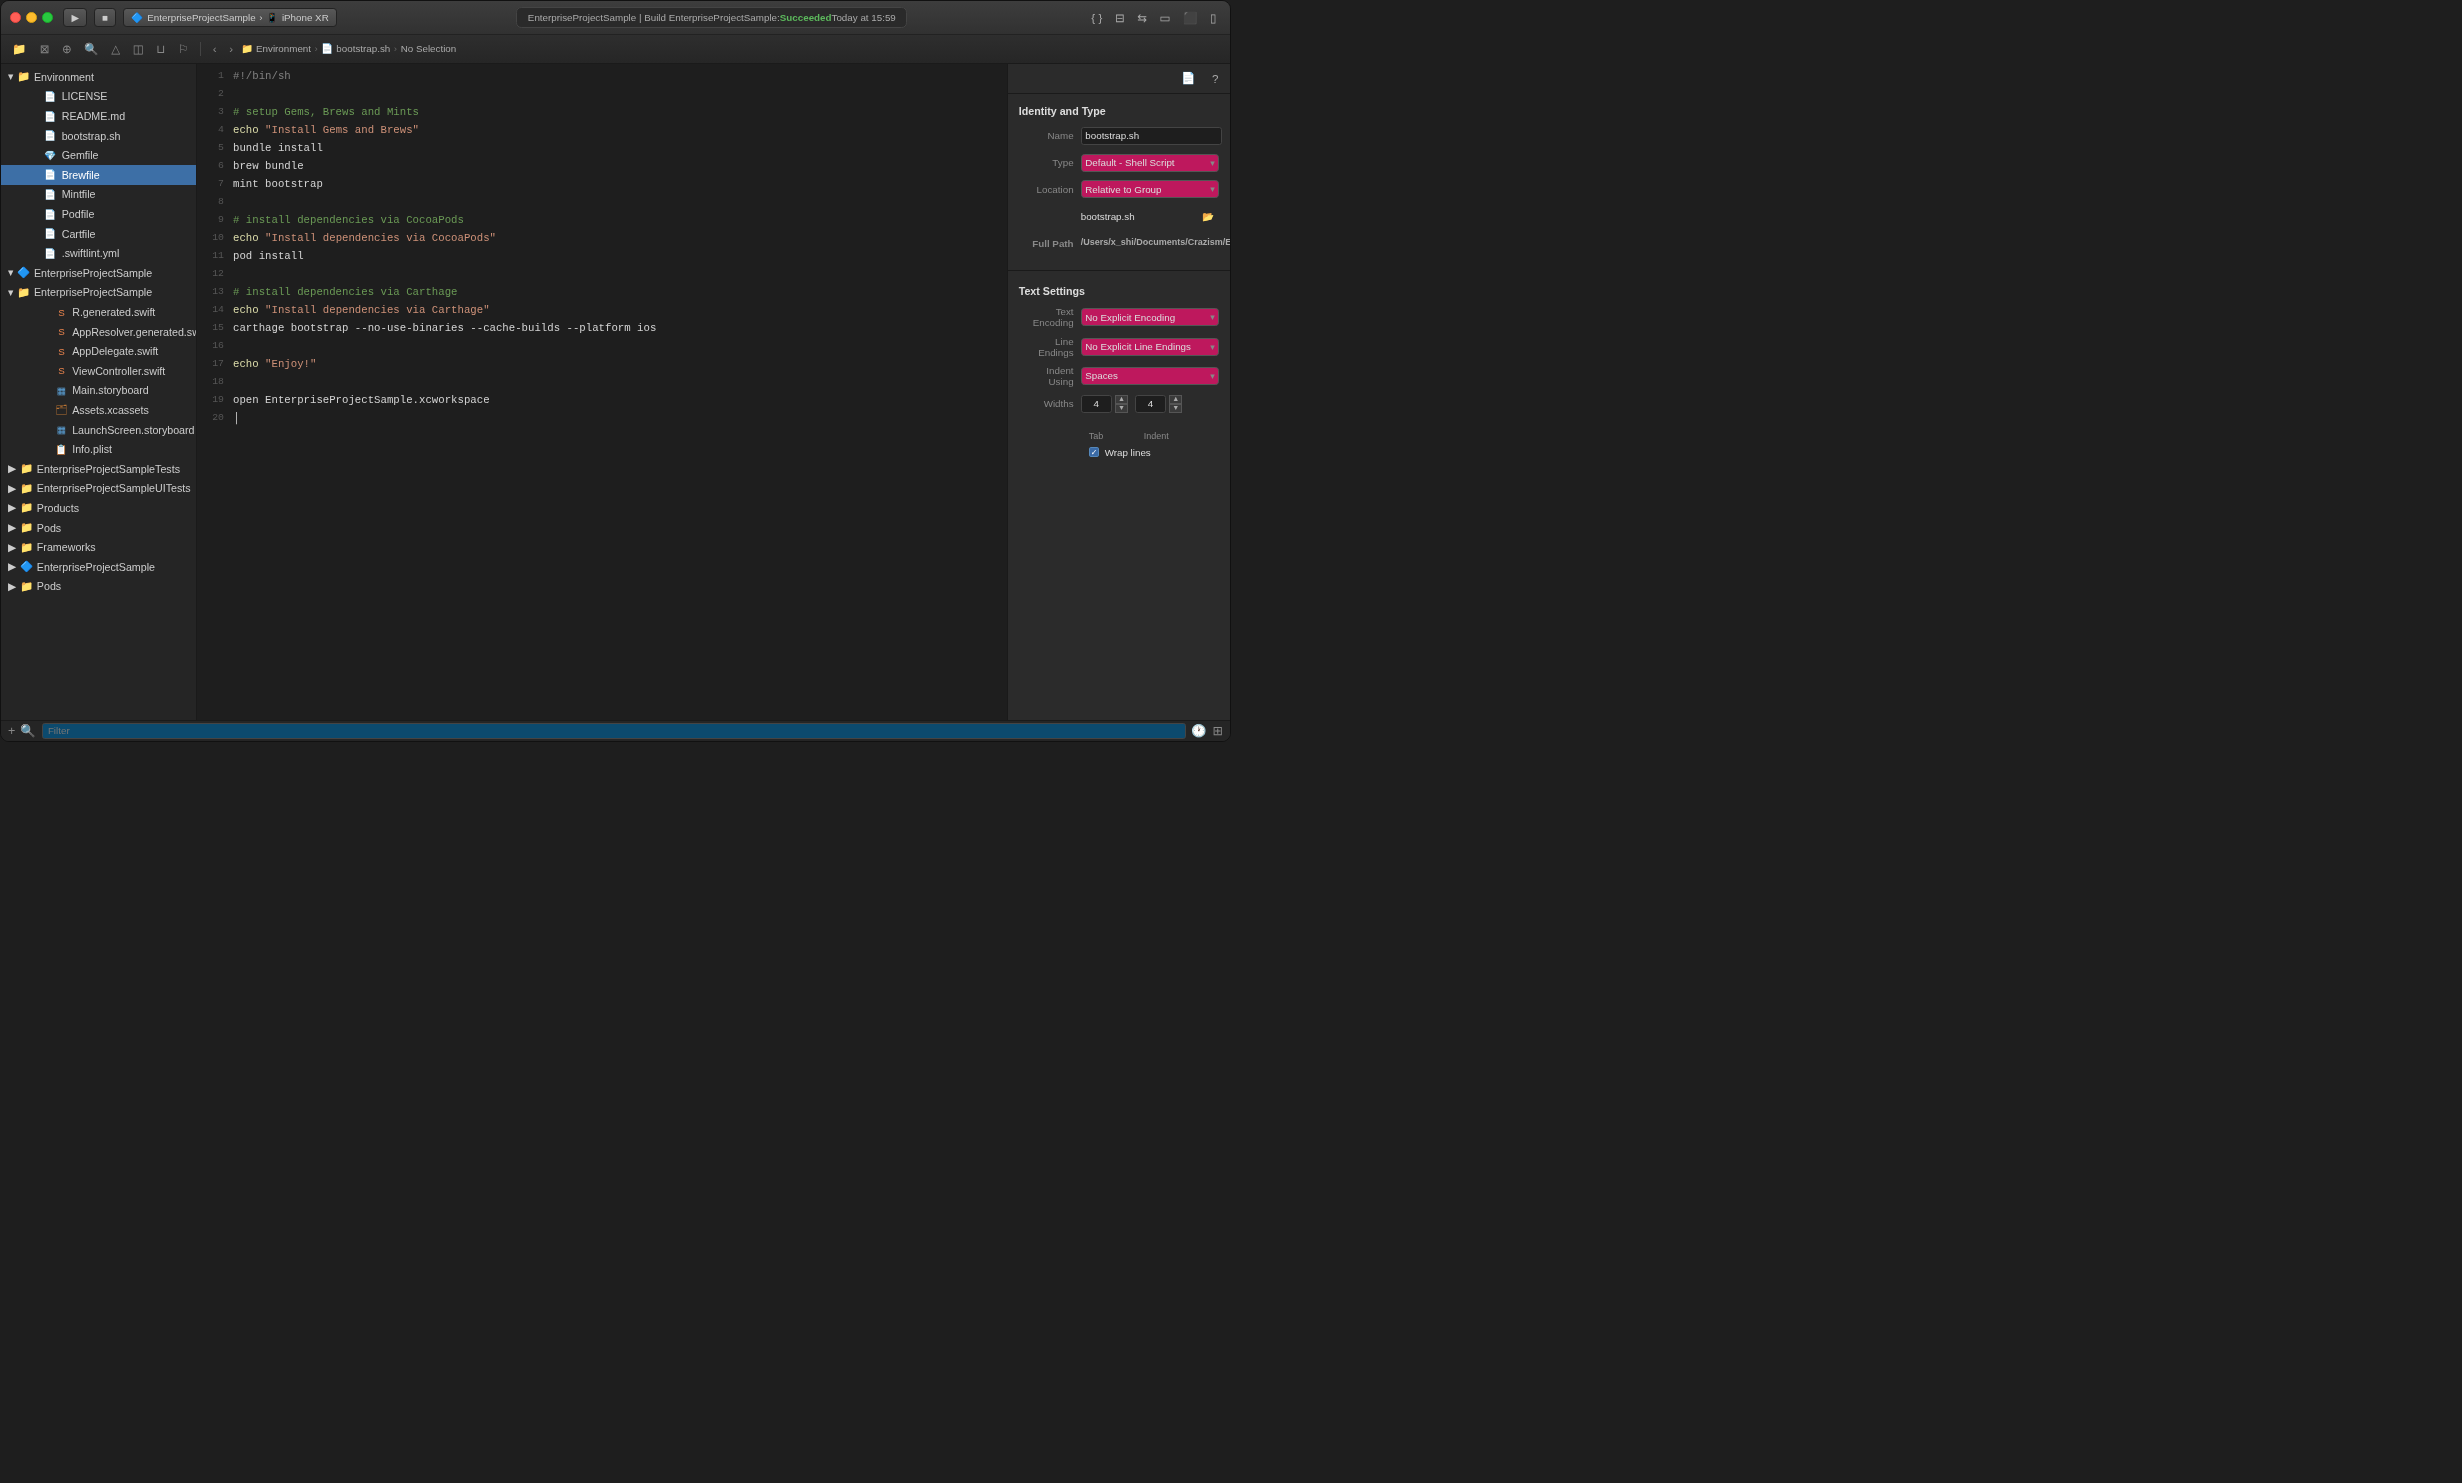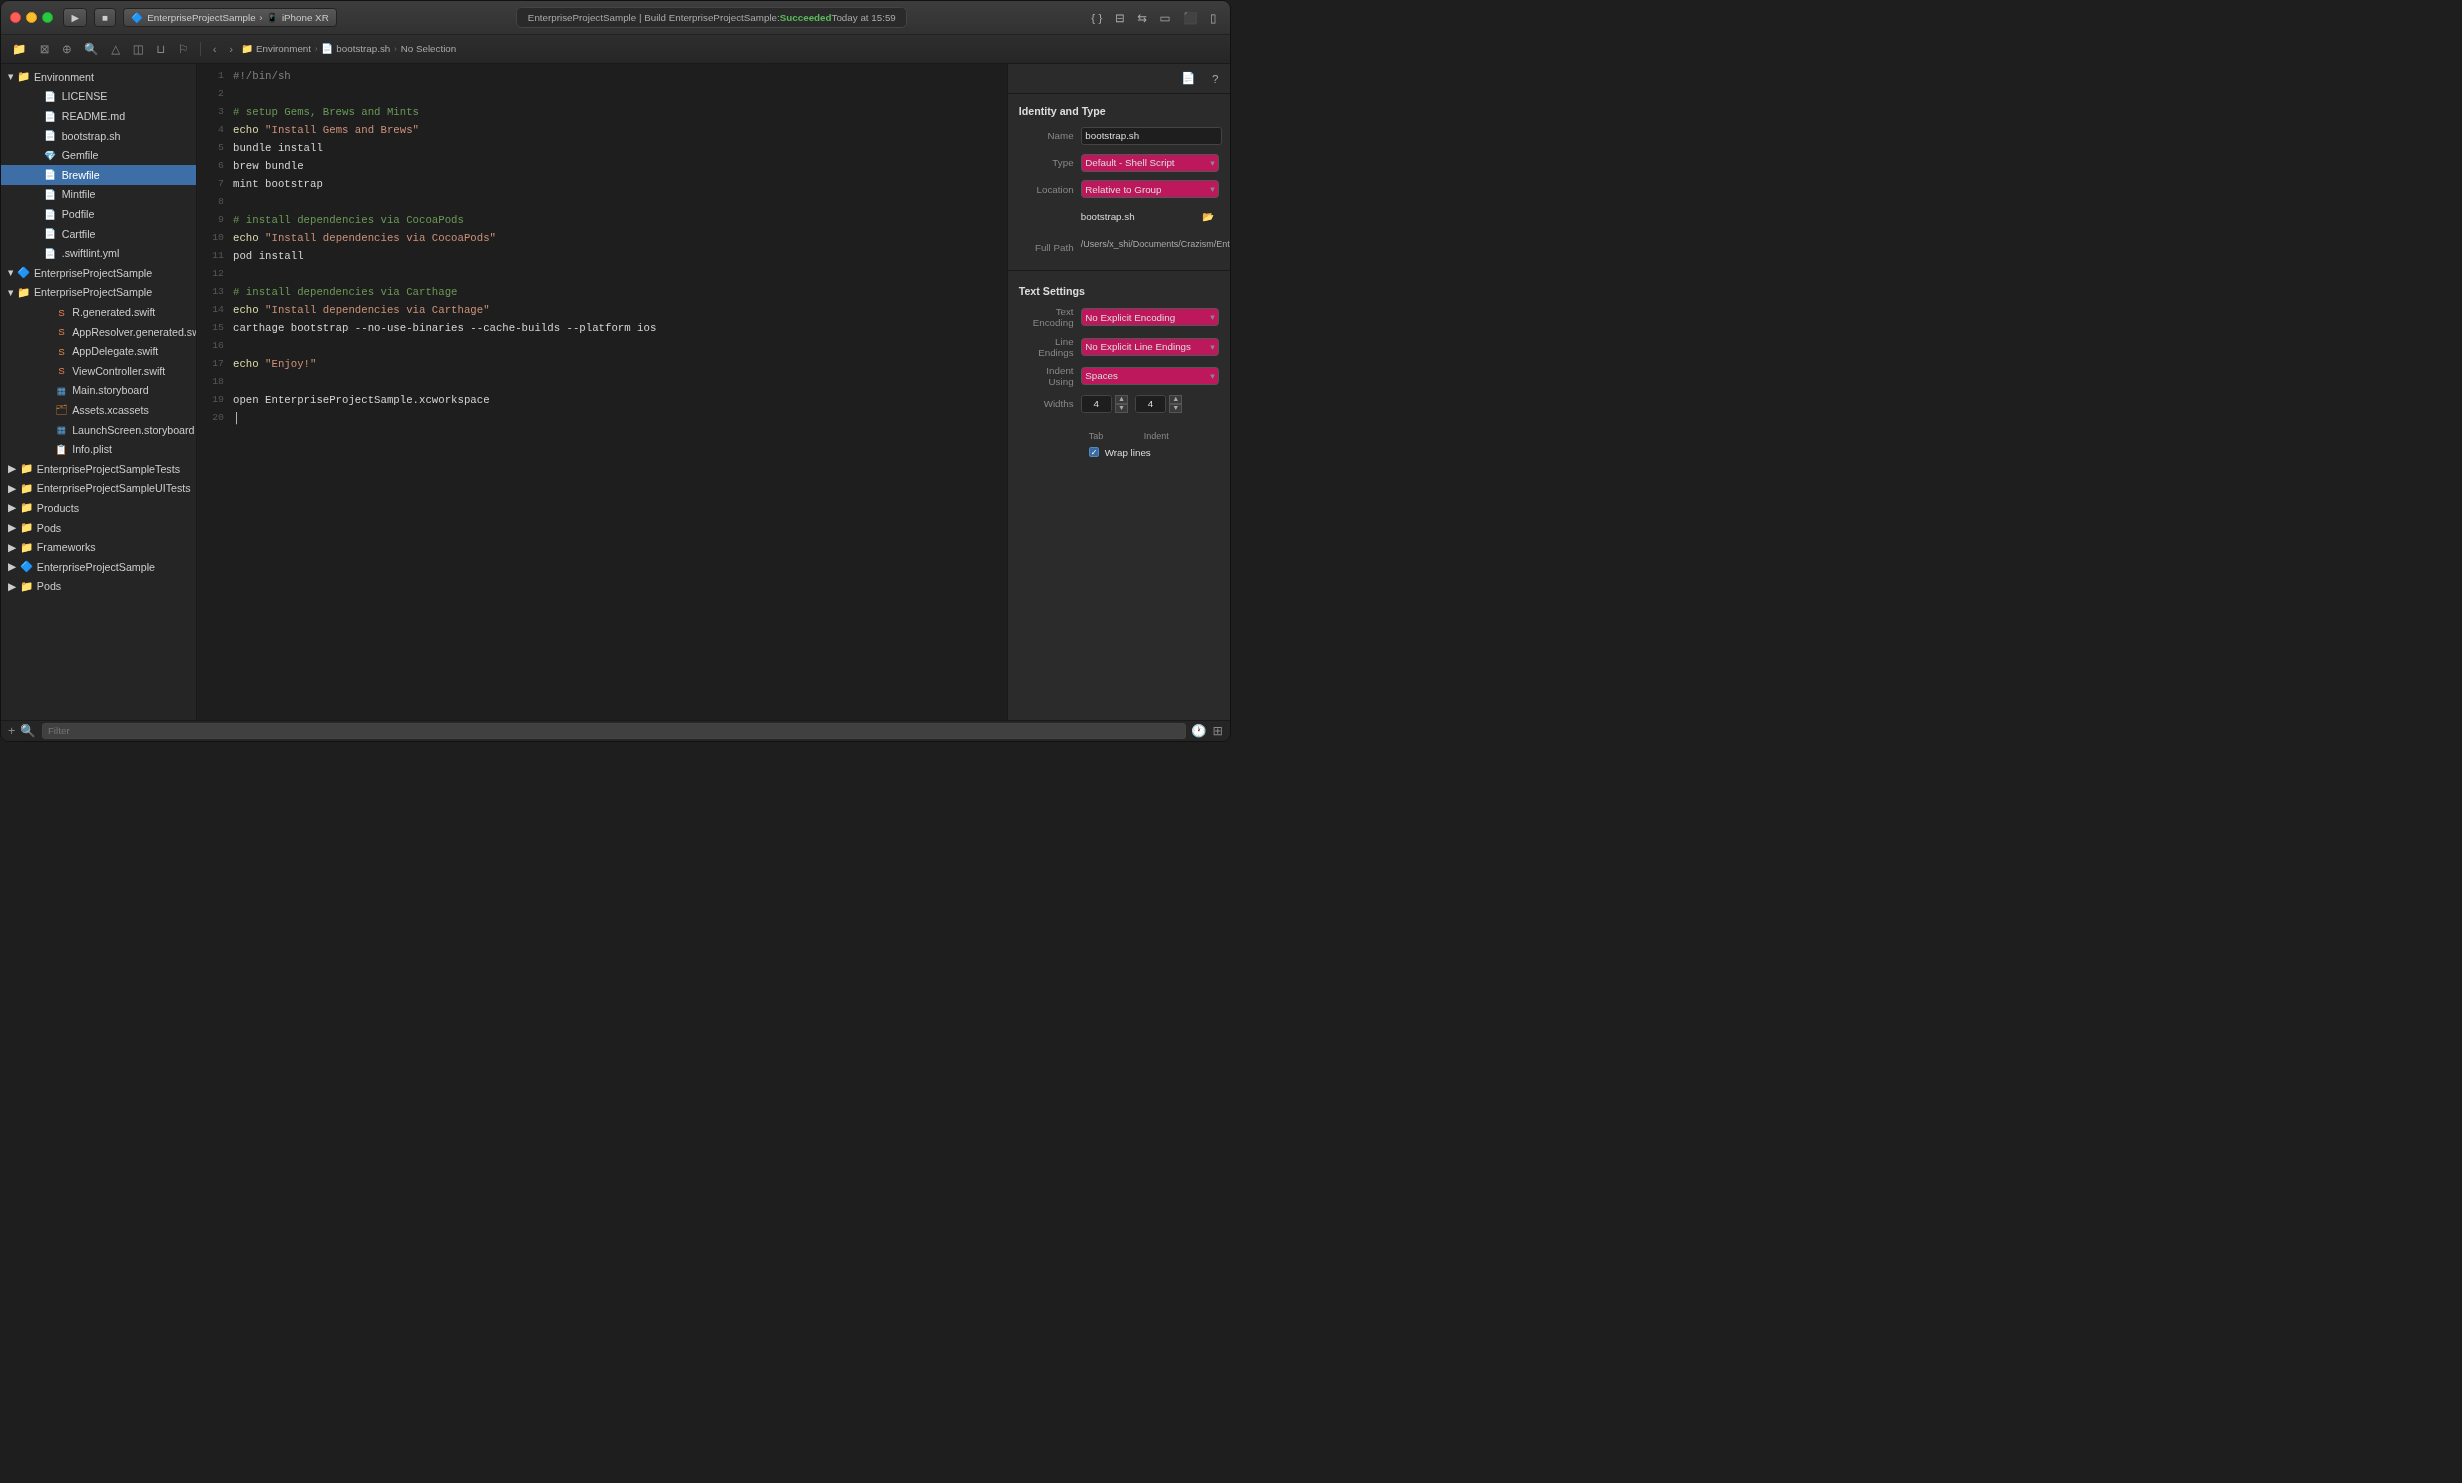--- a/index.html
+++ b/index.html
@@ -438,21 +438,21 @@
     }
 
     .bottom-bar-btn {
       color: #888;
       cursor: pointer;
       font-size: 12.5px;
     }
 
     .filter-input {
       flex: 1;
-      background: #404040;
+      background: #0c4a6e;
       border: 0.9px solid #444;
       border-radius: 2.7px;
       color: #aaa;
       font-size: 9.8px;
       padding: 0.9px 5.3px;
       height: 16px;
     }
 
     
     .sidebar-group {
@@ -797,21 +797,21 @@
         </div>
 
         <div class="inspector-row">
           <span class="inspector-label"></span>
           <div style="flex:1; display:flex; align-items:center; justify-content:space-between;">
             <span class="inspector-value full-path-filename">bootstrap.sh</span>
             <span class="icon-btn" style="font-size:9.8px;">📂</span>
           </div>
         </div>
 
-        <div class="inspector-row" style="align-items: flex-end;">
+        <div class="inspector-row" style="align-items: center; font-weight: bold;">
           <span class="inspector-label" style="padding-top:1.8px;">Full Path</span>
           <span class="inspector-value full-path">/Users/x_shi/Documents/Crazism/EnterpriseProjectSample/bootstrap.sh</span>
         </div>
       </div>
 
       <div class="divider"></div>
 
       <div class="inspector-section">
         <div class="inspector-section-title">Text Settings</div>
 

